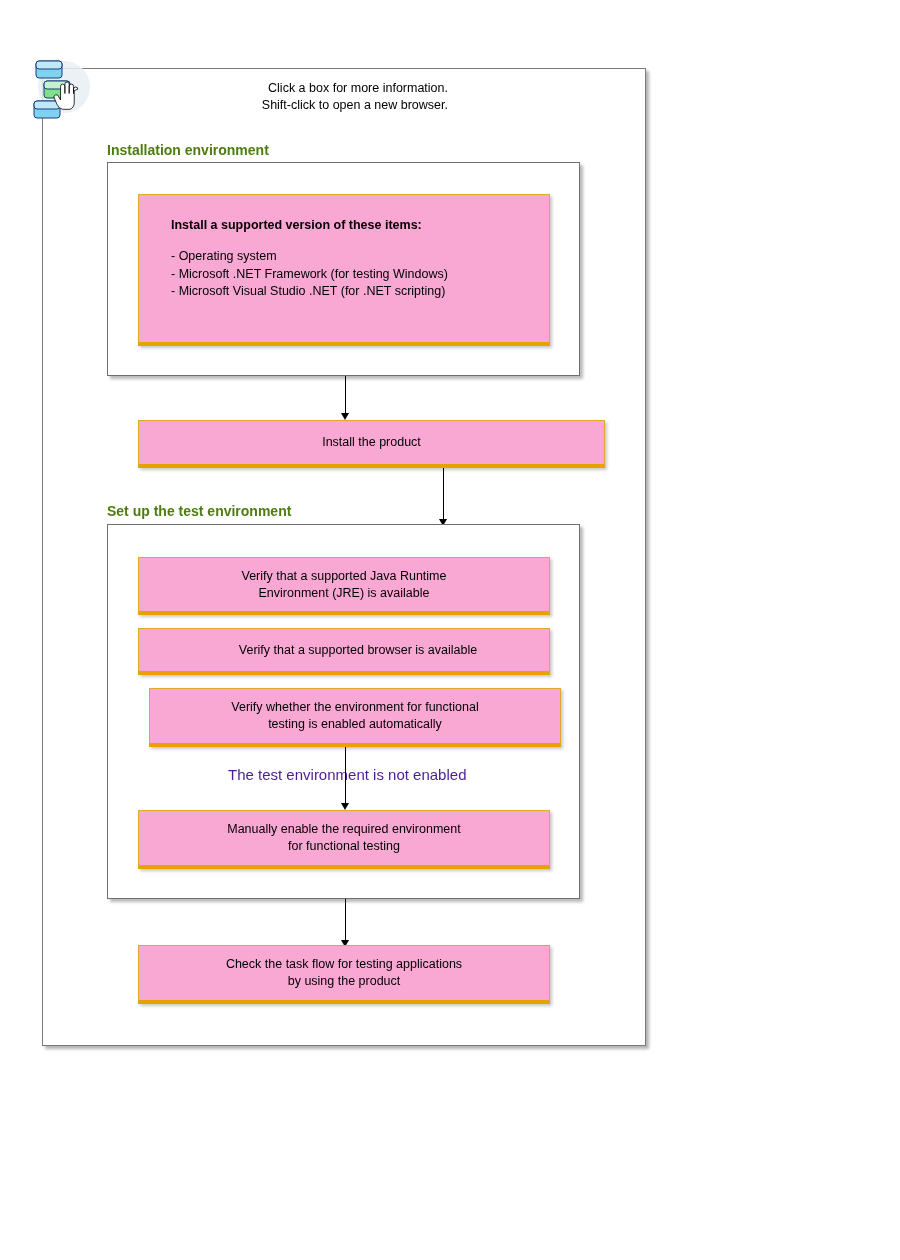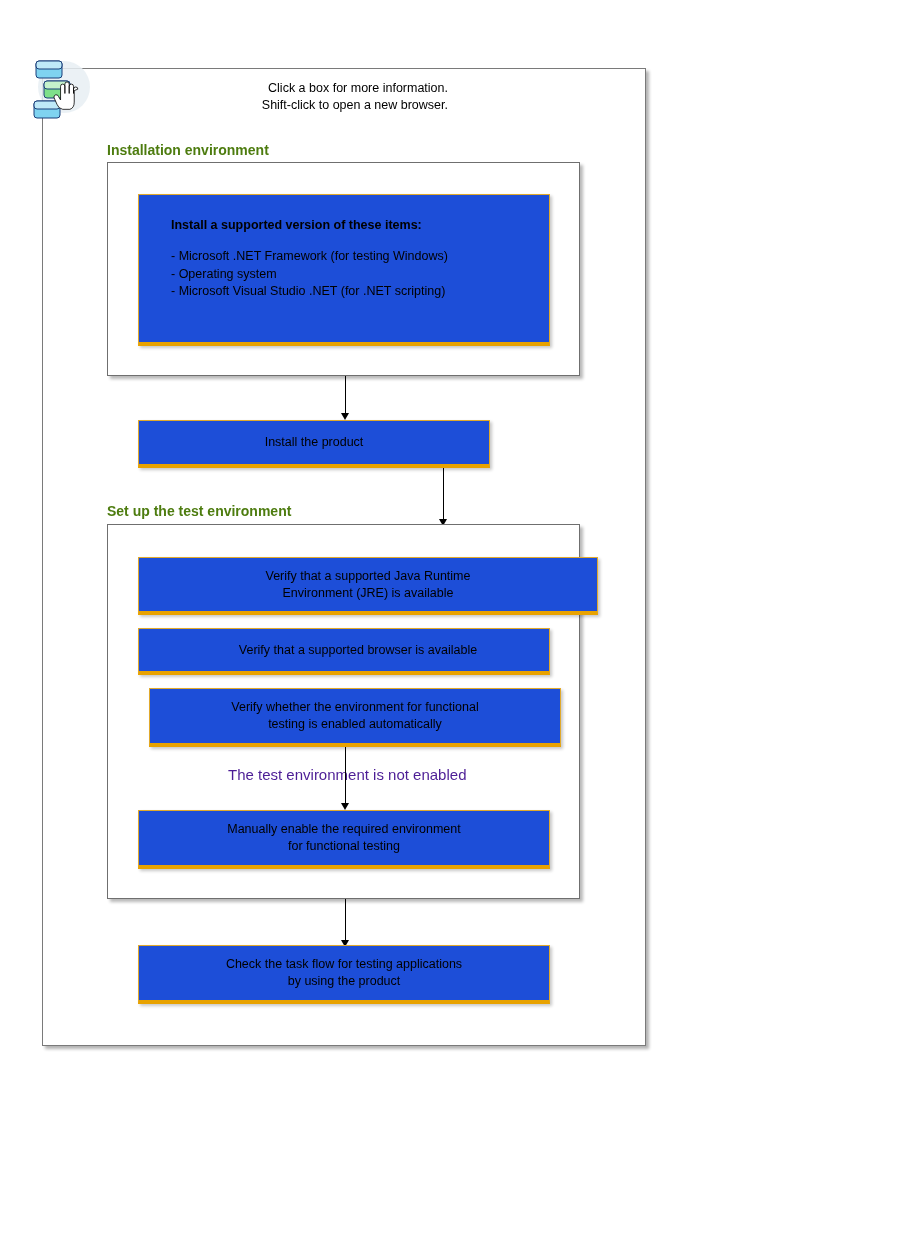--- a/index.html
+++ b/index.html
@@ -65,21 +65,21 @@
     position: absolute;
     border: 1px solid #6f6f6f;
     background: #ffffff;
     box-shadow: 3px 3px 3px rgba(0,0,0,0.28);
     box-sizing: border-box;
   }
 
   
   .task-box {
     position: absolute;
-    background: #1d4ed8;
+    background: #f9a8d4;
     border: 1px solid #e0a92c;
     border-bottom: 4px solid #e8a200;
     box-sizing: border-box;
     display: flex;
     align-items: center;
     justify-content: center;
     text-align: center;
     font-size: 12.5px;
     line-height: 17px;
     color: #000;
@@ -162,44 +162,44 @@
   <div>Click a box for more information.</div>
   <div>Shift-click to open a new browser.</div>
 </div>
 
 <div class="section-heading" style="left:107px; top:142px;">Installation environment</div>
 
 <div class="group-box" style="left:107px; top:162px; width:473px; height:214px;"></div>
 
 <div class="task-box" id="box-prereq" style="left:138px; top:194px; width:412px; height:152px;">
   <div class="title">Install a supported version of these items:</div>
+  <div class="list-line">- Operating system</div>
   <div class="list-line">- Microsoft .NET Framework (for testing Windows)</div>
-  <div class="list-line">- Operating system</div>
   <div class="list-line">- Microsoft Visual Studio .NET (for .NET scripting)</div>
 </div>
 
 <div class="connector" style="left:345px; top:376px; height:44px;">
   <div class="stem" style="height:37px;"></div>
   <div class="head" style="top:37px;"></div>
 </div>
 
-<div class="task-box" style="left:138px; top:420px; width:352px; height:48px;">
+<div class="task-box" style="left:138px; top:420px; width:467px; height:48px;">
   <div class="inner">Install the product</div>
 </div>
 
 <div class="connector" style="left:443px; top:468px; height:58px;">
   <div class="stem" style="height:51px;"></div>
   <div class="head" style="top:51px;"></div>
 </div>
 
 <div class="section-heading" style="left:107px; top:503px;">Set up the test environment</div>
 
 <div class="group-box" style="left:107px; top:524px; width:473px; height:375px;"></div>
 
-<div class="task-box" style="left:138px; top:557px; width:460px; height:58px;">
+<div class="task-box" style="left:138px; top:557px; width:412px; height:58px;">
   <div class="inner">Verify that a supported Java Runtime
 Environment (JRE) is available</div>
 </div>
 
 <div class="task-box" style="left:138px; top:628px; width:412px; height:47px;padding-left:28px;">
   <div class="inner">Verify that a supported browser is available</div>
 </div>
 
 <div class="task-box" style="left:138px; top:688px; width:412px; height:59px;margin-left:11px;">
   <div class="inner">Verify whether the environment for functional

